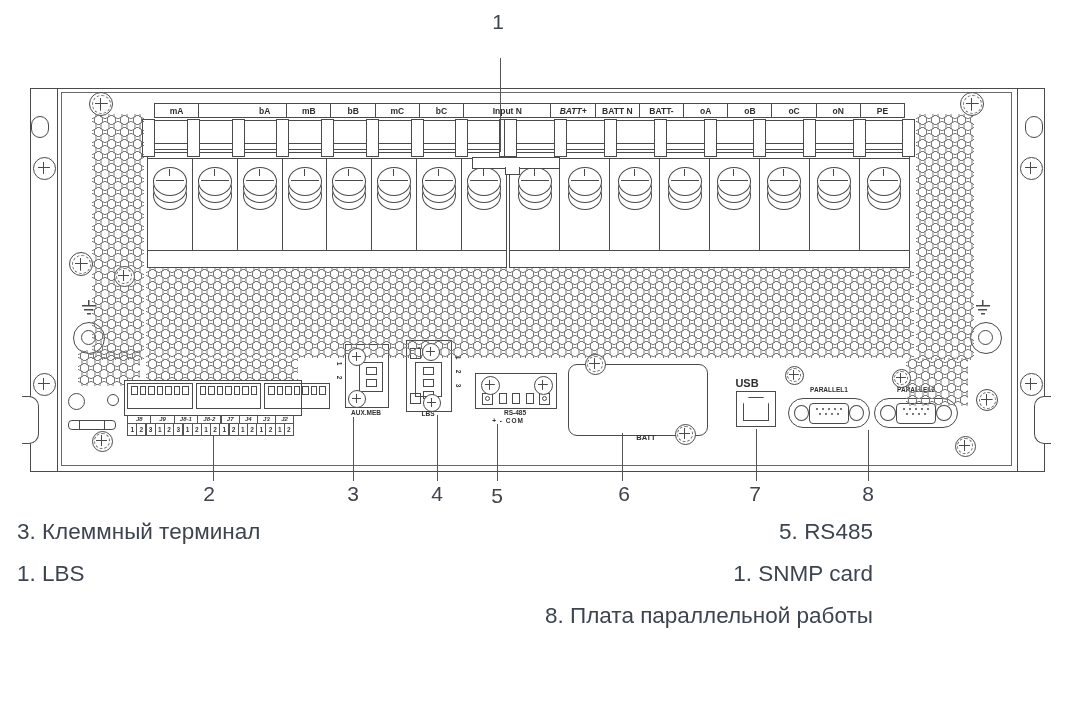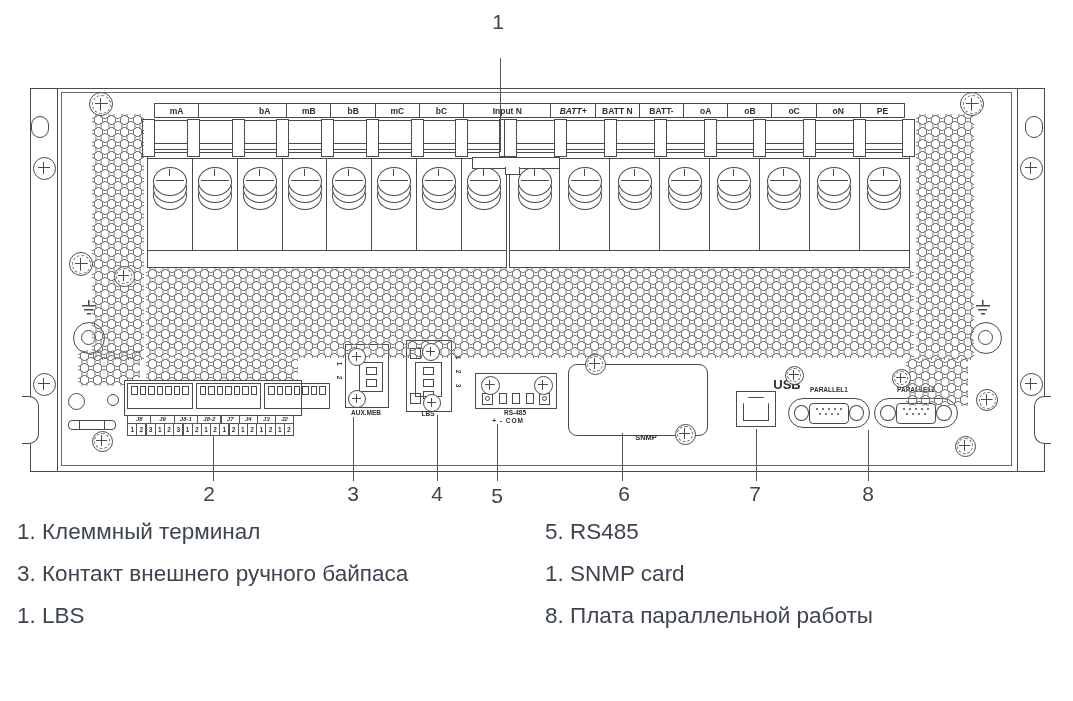--- a/index.html
+++ b/index.html
@@ -120,21 +120,21 @@
   .slot-handle::after{content:"";position:absolute;right:10px;top:0;bottom:0;border-left:1px solid #4a4a4a;}
 
   
   .leader{position:absolute;width:0;border-left:1.1px solid #555;}
   .callout{position:absolute;font-size:21px;color:#3f434b;width:22px;text-align:center;}
   .callout-host{position:absolute;left:0;top:0;width:100%;height:100%;pointer-events:none;}
 
   
   .legend{position:absolute;left:0;top:518px;width:1073px;color:#3d4450;}
   .leg-col{position:absolute;top:0;}
-  .leg-col.lft{left:17px;} .leg-col.rgt{left:545px;}
+  .leg-col.lft{left:17px;} .leg-col.rgt{left:545px;text-align:right;}
   .leg-item{margin:0 0 13.5px 0;font-size:22.5px;line-height:28.5px;font-weight:500;white-space:nowrap;}
 </style>
 </head>
 <body>
 
 <div class="page">
   <div class="diagram">
 
     <div class="ear left"></div>
     <div class="ear right"></div>
@@ -427,23 +427,23 @@
           <i></i>
           <i></i>
           <i></i>
           <i class="fl"></i>
       </div>
     </div>
     <div class="minilabel" style="left:489px;top:409px;width:52px;">RS-485</div>
     <div class="minilabel" style="left:477px;top:417px;width:62px;letter-spacing:1px;">+  -   COM</div>
 
     <div class="snmp-plate"></div>
-    <div class="minilabel" style="left:626px;top:433px;width:40px;font-size:7.5px;">SNMP</div>
-
-    <div class="minilabel" style="left:768px;top:377px;width:38px;font-size:13px;">USB</div>
+    <div class="minilabel" style="left:626px;top:433px;width:40px;font-size:7.5px;">BATT</div>
+
+    <div class="minilabel" style="left:728px;top:377px;width:38px;font-size:11px;">USB</div>
     <div class="usb-port">
       <div class="usb-inner"></div>
     </div>
 
     <div class="minilabel" style="left:790px;top:386px;width:78px;">PARALLEL1</div>
     <div class="minilabel" style="left:876px;top:386px;width:80px;">PARALLEL2</div>
     <div class="par-conn" style="left:788px;width:82px;">
       <i class="pc"></i>
       <div class="dsub">
           <div class="drow">
@@ -619,22 +619,21 @@
       <div class="leader" style="left: 437px; top: 415px; height: 66px;"></div>
       <div class="leader" style="left: 497px; top: 424px; height: 57px;"></div>
       <div class="leader" style="left: 622px; top: 433px; height: 48px;"></div>
       <div class="leader" style="left: 756px; top: 429px; height: 52px;"></div>
       <div class="leader" style="left: 868px; top: 430px; height: 51px;"></div>
     </div>
 
   <div class="legend">
     <div class="leg-col lft">
 
-    <p class="leg-item">1. Клеммный терминал</p>
-        <p class="leg-item">3. Контакт внешнего ручного байпаса</p>
+    <p class="leg-item">3. Клеммный терминал</p>
         <p class="leg-item">1. LBS</p>
       </div>
     <div class="leg-col rgt">
 
     <p class="leg-item">5. RS485</p>
         <p class="leg-item">1. SNMP card</p>
         <p class="leg-item">8. Плата параллельной работы</p>
       </div>
   </div>
 </div>

